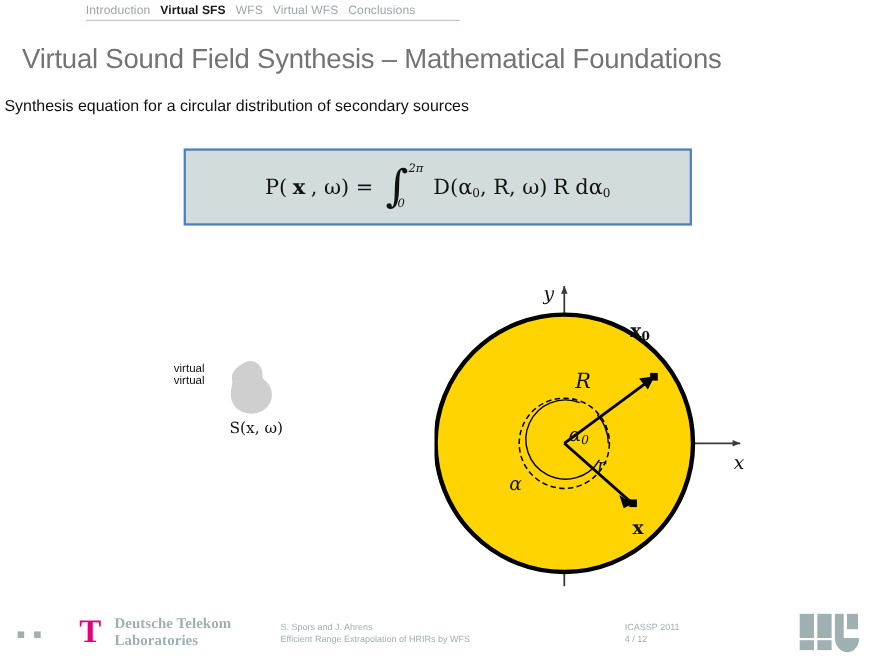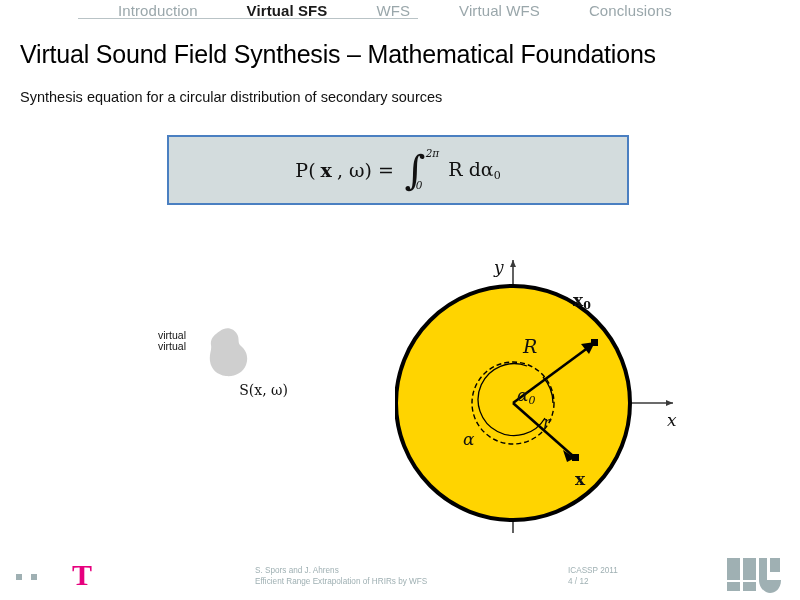--- a/index.html
+++ b/index.html
@@ -11,37 +11,37 @@
     position:relative;
   }
   .slide{position:absolute;inset:0;}
 
   
   .navbar{
     position:absolute;left:78px;top:2px;width:640px;height:16px;
     display:flex;align-items:center;gap:9px;
   }
   .nav-item{
-    font-size:15px;color:#9aa7ab;letter-spacing:.1px;white-space:nowrap;margin-left:40px;
+    font-size:11px;color:#9aa7ab;letter-spacing:.1px;white-space:nowrap;
   }
   .nav-item.active{color:#1a1a1a;font-weight:bold;}
   .nav-rule{
     position:absolute;left:78px;top:18px;width:340px;height:1px;
     background:#b9c3c6;
   }
 
   
   .title{
     position:absolute;left:20px;top:40px;width:740px;
-    font-size:25px;color:#000000;letter-spacing:-.2px;white-space:nowrap;
+    font-size:25px;color:#737373;letter-spacing:-.2px;white-space:nowrap;
   }
 
   
   .subtitle{
-    position:absolute;left:20px;top:89px;width:700px;
+    position:absolute;left:4px;top:89px;width:700px;
     font-size:14.5px;color:#111;white-space:nowrap;
   }
 
   
   .eqbox{
     position:absolute;left:167px;top:135px;width:462px;height:70px;
     background:#d3dcdd;border:2px solid #4a7fc1;
     box-sizing:border-box;
     display:flex;align-items:center;justify-content:center;
   }
@@ -69,21 +69,21 @@
   .diagram svg{display:block;}
 
   
   .vs-label{
     position:absolute;left:142px;top:330px;width:60px;
     font-size:10.5px;color:#111;line-height:11px;text-align:center;
   }
   .vs-blob{position:absolute;left:204px;top:327px;width:48px;height:52px;}
   .vs-eq{
     position:absolute;left:178px;top:382px;width:110px;
-    font-family:"DejaVu Serif", serif;font-size:14px;color:#111;text-align:right;
+    font-family:"DejaVu Serif", serif;font-size:14px;color:#111;text-align:center;
   }
 
   
   .footer-logo{position:absolute;left:16px;top:556px;width:230px;height:36px;}
   .tlogo-squares{position:absolute;left:0;top:18px;display:flex;gap:9px;}
   .tlogo-squares i{display:block;width:6px;height:6px;background:#9fb0b3;}
   .tlogo-T{
     position:absolute;left:48px;top:5px;width:36px;height:27px;
     color:#e6007e;font-weight:bold;font-size:30px;line-height:27px;
     font-family:"Liberation Serif", serif;text-align:center;
@@ -127,20 +127,21 @@
       <span>P(</span>
         <span class="bf">x</span>
         <span>, ω) =</span>
       <span class="intgroup">
         <span class="intsign">∫</span>
         <span class="intlim">
           <span class="up">2π</span>
           <span class="lo">0</span>
         </span>
       </span>
+      <span><span>D(α</span><span class="sub">0</span><span>, R, ω)</span></span>
       <span><span>R dα</span><span class="sub">0</span></span>
     </div>
   </div>
 
   <div class="vs-label">
     <div>virtual</div>
     <div>virtual</div>
   </div>
   <svg class="vs-blob" viewBox="0 0 48 52">
     <path d="M16,4 C22,-1 30,1 33,7 C36,12 33,16 37,19 C42,23 45,30 42,38
@@ -186,20 +187,24 @@
       <text x="180" y="237" font-family="DejaVu Serif, serif" font-weight="bold" font-size="17" fill="#111">x</text>
     </svg>
   </div>
 
   <div class="footer-logo">
     <div class="tlogo-squares">
       <i></i>
         <i></i>
     </div>
     <div class="tlogo-T">T</div>
+    <div class="tlogo-text">
+      <div>Deutsche Telekom</div>
+      <div>Laboratories</div>
+    </div>
   </div>
 
   <div class="footer-center">
     <div>S. Spors and J. Ahrens</div>
     <div>Efficient Range Extrapolation of HRIRs by WFS</div>
   </div>
 
   <div class="footer-right">
     <div>ICASSP 2011</div>
     <div>4 / 12</div>

